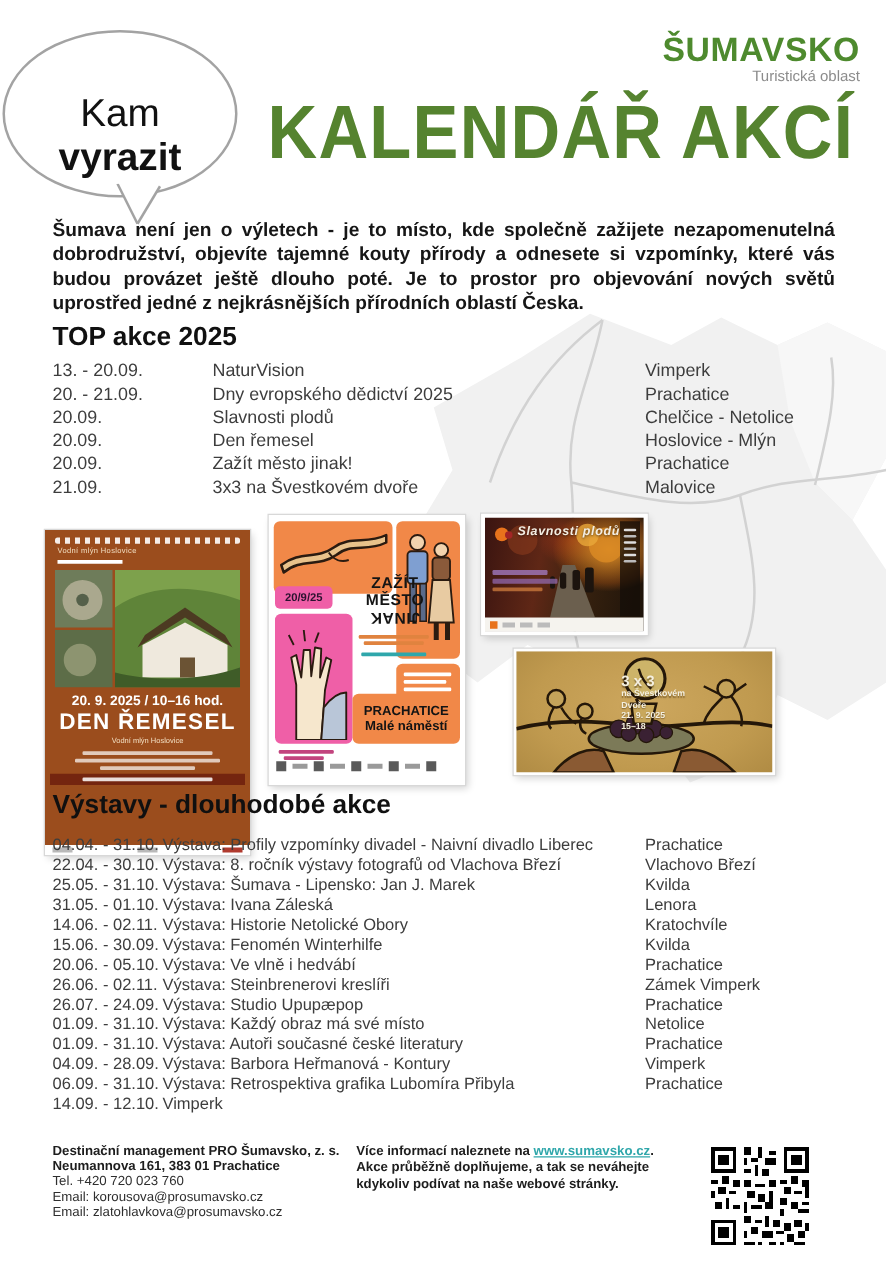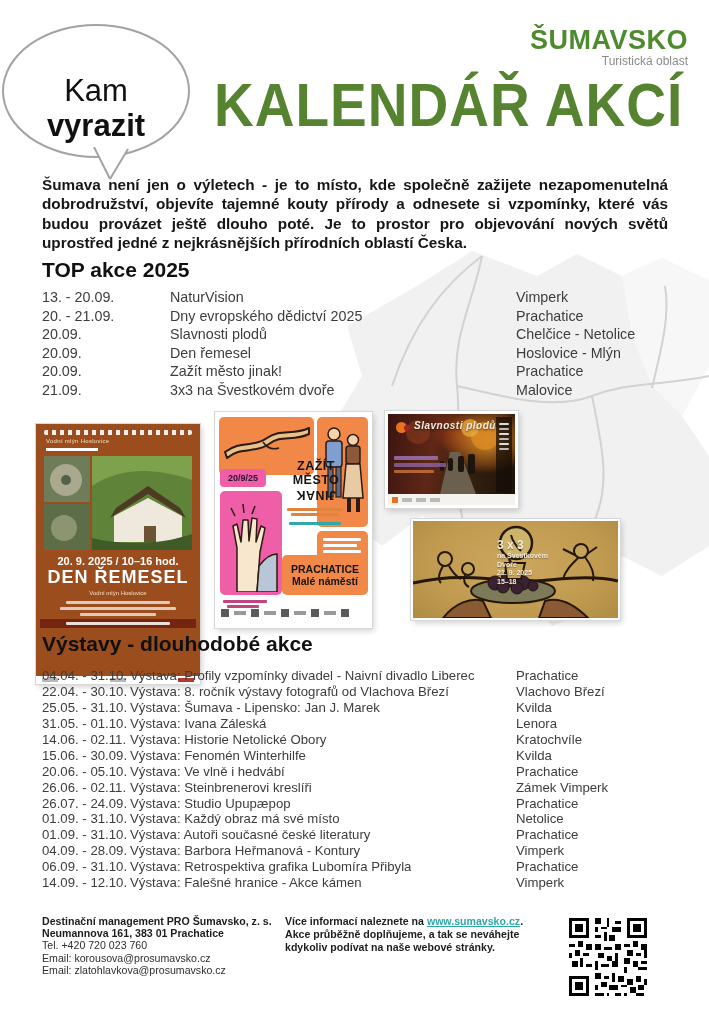--- a/index.html
+++ b/index.html
@@ -405,21 +405,20 @@
       <span class="c2">Výstava: Barbora Heřmanová - Kontury</span>
       <span class="c3">Vimperk</span>
     </div>
     <div class="xrow">
       <span class="c1">06.09. - 31.10.</span>
       <span class="c2">Výstava: Retrospektiva grafika Lubomíra Přibyla</span>
       <span class="c3">Prachatice</span>
     </div>
     <div class="xrow">
       <span class="c1">14.09. - 12.10.</span>
-      <span class="c2">Výstava: Falešné hranice - Akce kámen</span>
       <span class="c3">Vimperk</span>
     </div>
   </div>
 
   <div class="abs fcontact">
     <div class="b">Destinační management PRO Šumavsko, z. s.</div>
     <div class="b">Neumannova 161, 383 01 Prachatice</div>
     <div>Tel.  +420 720 023 760</div>
     <div>Email: korousova@prosumavsko.cz</div>
     <div>Email: zlatohlavkova@prosumavsko.cz</div>

